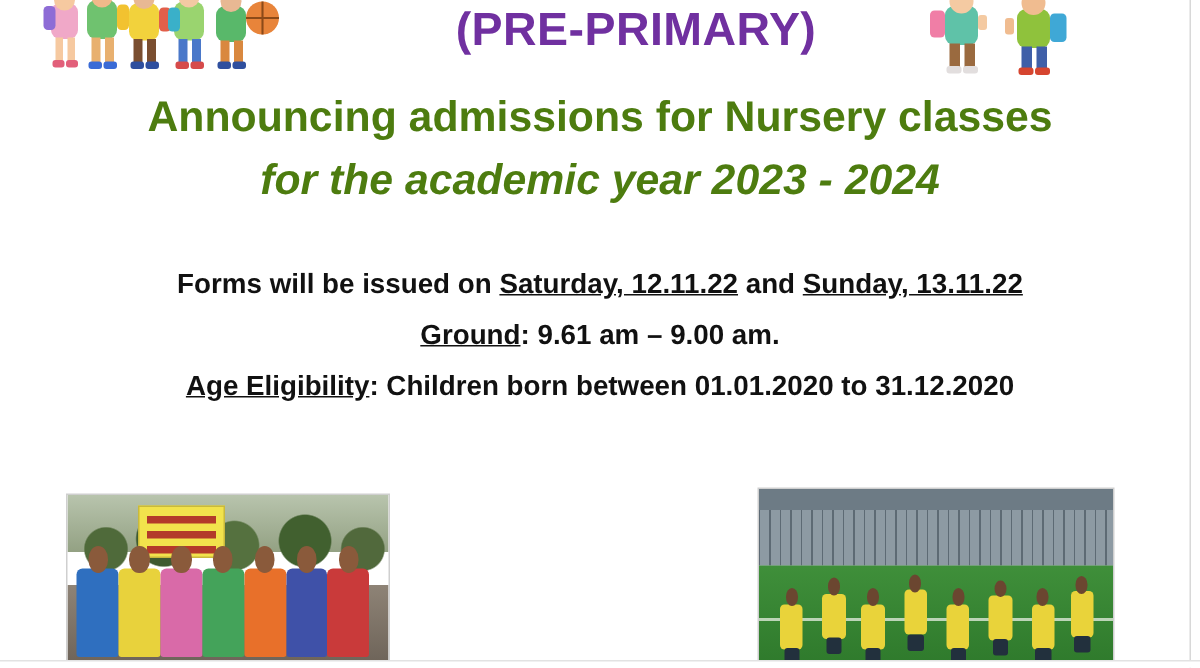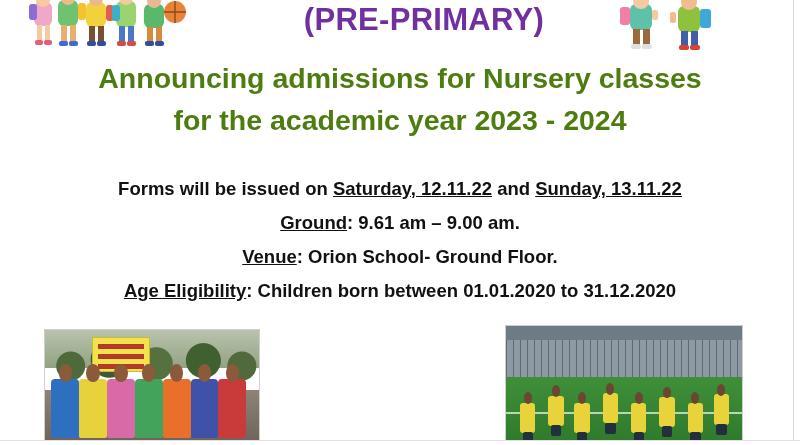--- a/index.html
+++ b/index.html
@@ -67,21 +67,21 @@
     position: absolute;
     top: 57px;
     left: 0;
     width: 800px;
     text-align: center;
     color: #4d7c0f;
     font-size: 28.5px;
     font-weight: bold;
     line-height: 42px;
   }
-  .announce .line2 { display: block; }
+  .announce .line2 { display: block; font-style: italic; }
 
   
   .details {
     position: absolute;
     top: 172px;
     left: 0;
     width: 800px;
     text-align: center;
     color: #111111;
     font-size: 18.5px;
@@ -232,23 +232,20 @@
   <div class="details" data-interactable="false">
 
     <span class="row" data-interactable="false">
       <span data-interactable="false">Forms will be issued on </span><span class="u" data-interactable="false">Saturday, 12.11.22</span><span data-interactable="false"> and </span><span class="u" data-interactable="false">Sunday, 13.11.22</span>
     </span>
 
     <span class="row" data-interactable="false">
       <span class="u" data-interactable="false">Ground</span><span data-interactable="false">: 9.61 am – 9.00 am.</span>
     </span>
 
-    <span class="row" data-interactable="false">
-      <span class="u" data-interactable="false">Venue</span><span data-interactable="false">: Orion School- Ground Floor.</span>
-    </span>
 
     <span class="row" data-interactable="false">
       <span class="u" data-interactable="false">Age Eligibility</span><span data-interactable="false">: Children born between 01.01.2020 to 31.12.2020</span>
     </span>
 
   </div>
 
   <div class="photo photo-left" data-interactable="false">
     <div class="photo-inner" data-interactable="false">
       <div class="lp-sky" data-interactable="false"></div>

